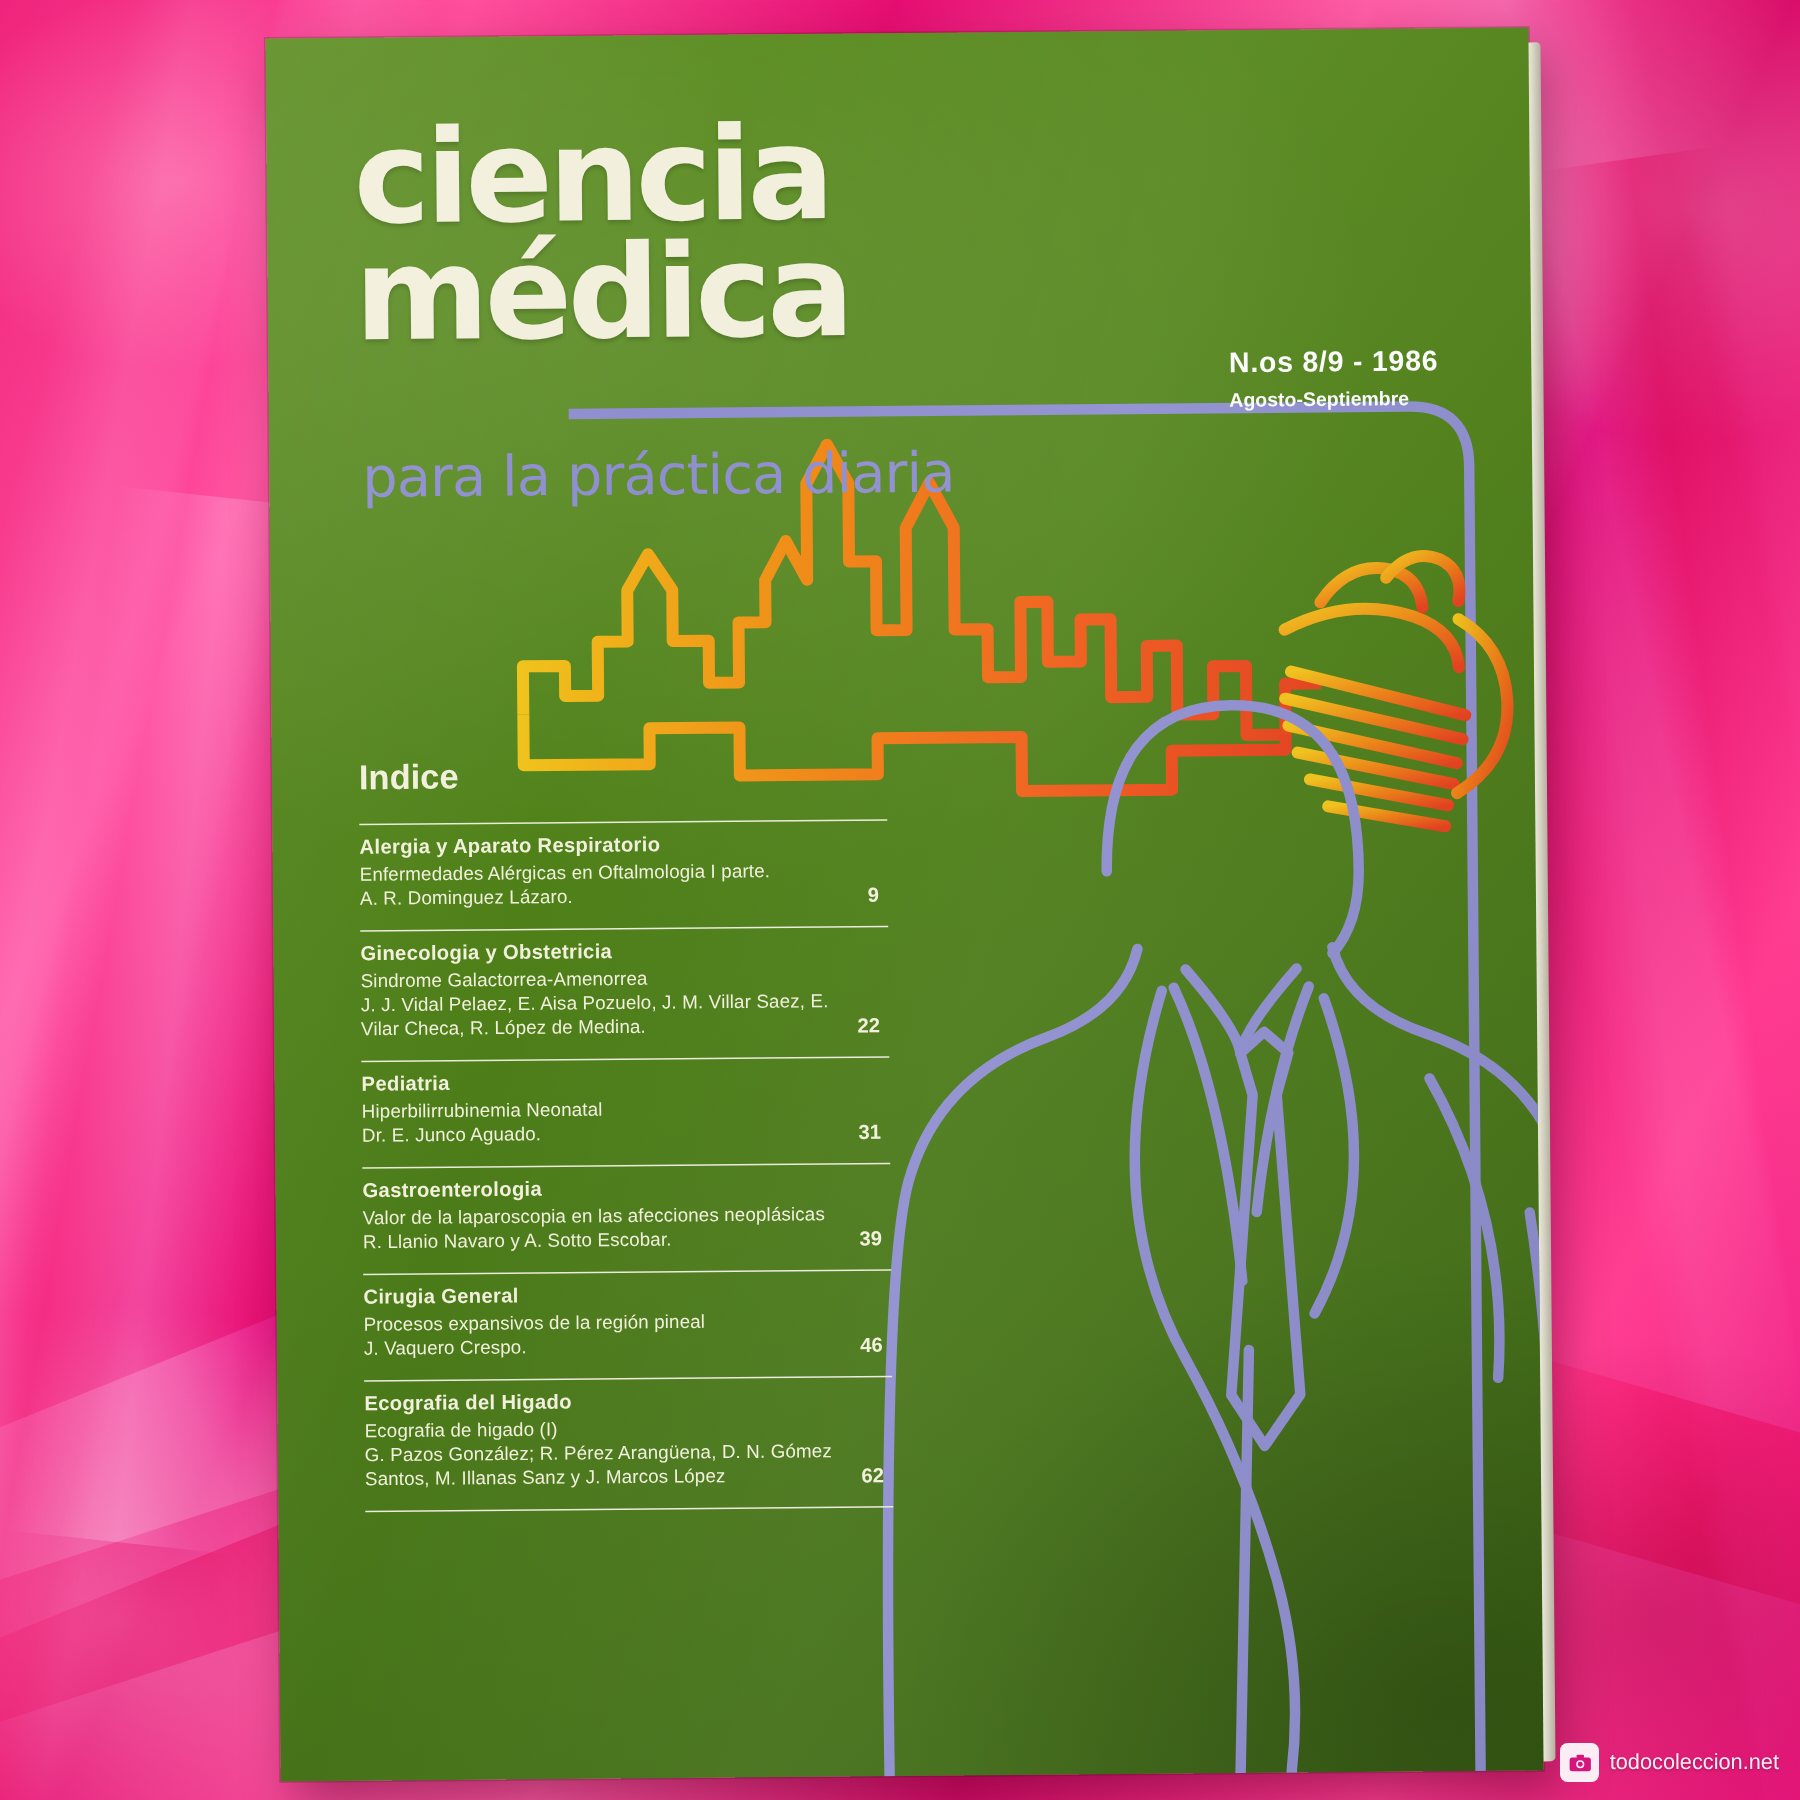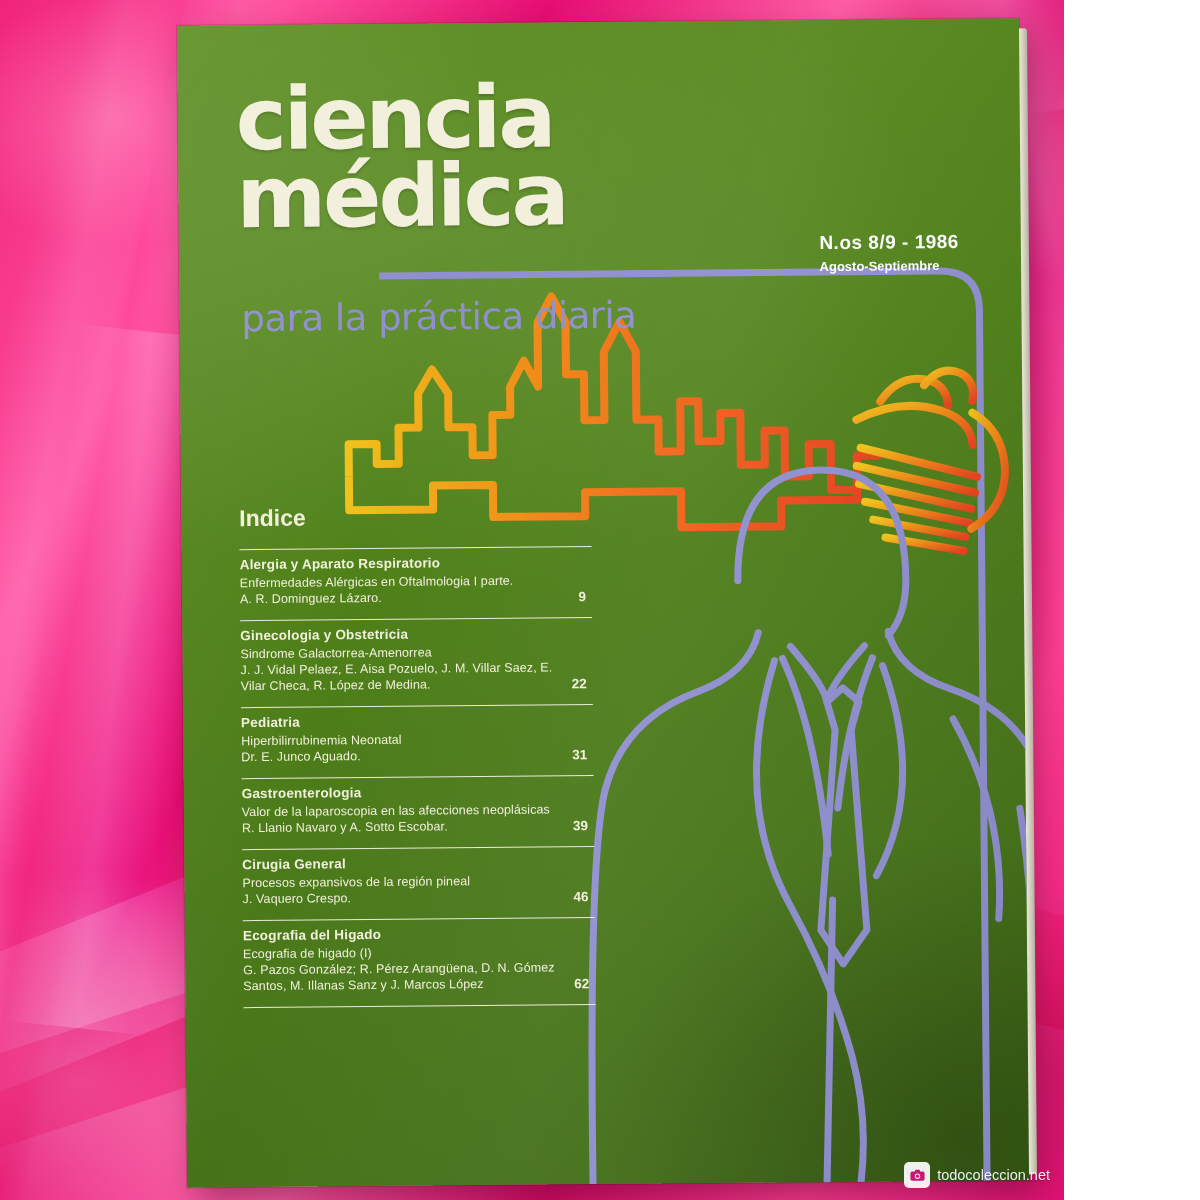--- a/index.html
+++ b/index.html
@@ -7,21 +7,21 @@
     padding: 0;
     width: 1200px;
     height: 1200px;
     overflow: hidden;
     font-family: "Liberation Sans", sans-serif;
   }
 
   
   #scene {
     position: relative;
-    width: 1064px;
+    width: 1200px;
     height: 1200px;
     background:
       radial-gradient(ellipse 420px 300px at 80px 1080px, rgba(255,255,255,0.30), rgba(255,255,255,0) 70%),
       radial-gradient(ellipse 300px 220px at 1130px 140px, rgba(255,255,255,0.22), rgba(255,255,255,0) 70%),
       radial-gradient(ellipse 260px 180px at 120px 120px, rgba(255,150,195,0.45), rgba(255,150,195,0) 70%),
       radial-gradient(ellipse 340px 260px at 1100px 1080px, rgba(150,10,60,0.35), rgba(150,10,60,0) 72%),
       linear-gradient(115deg, #f0247c 0%, #ff4f9d 18%, #e60e72 34%, #ff5ea6 52%, #d90c69 68%, #ff3e92 84%, #e8127a 100%);
     overflow: hidden;
   }
   .fold {

